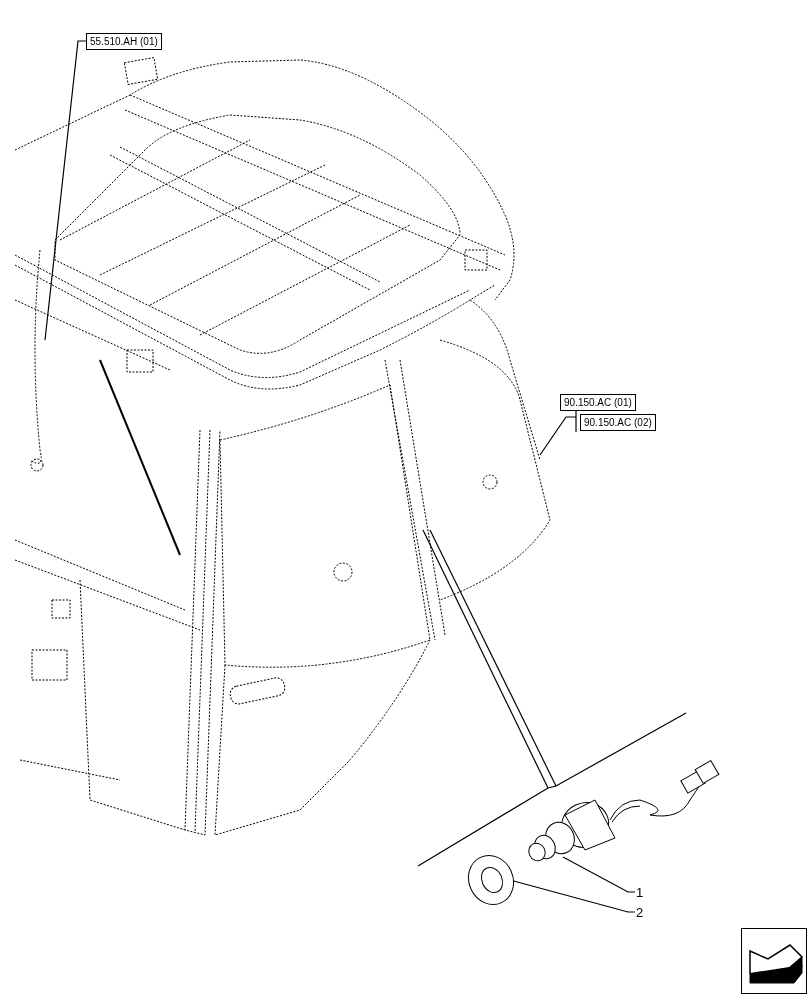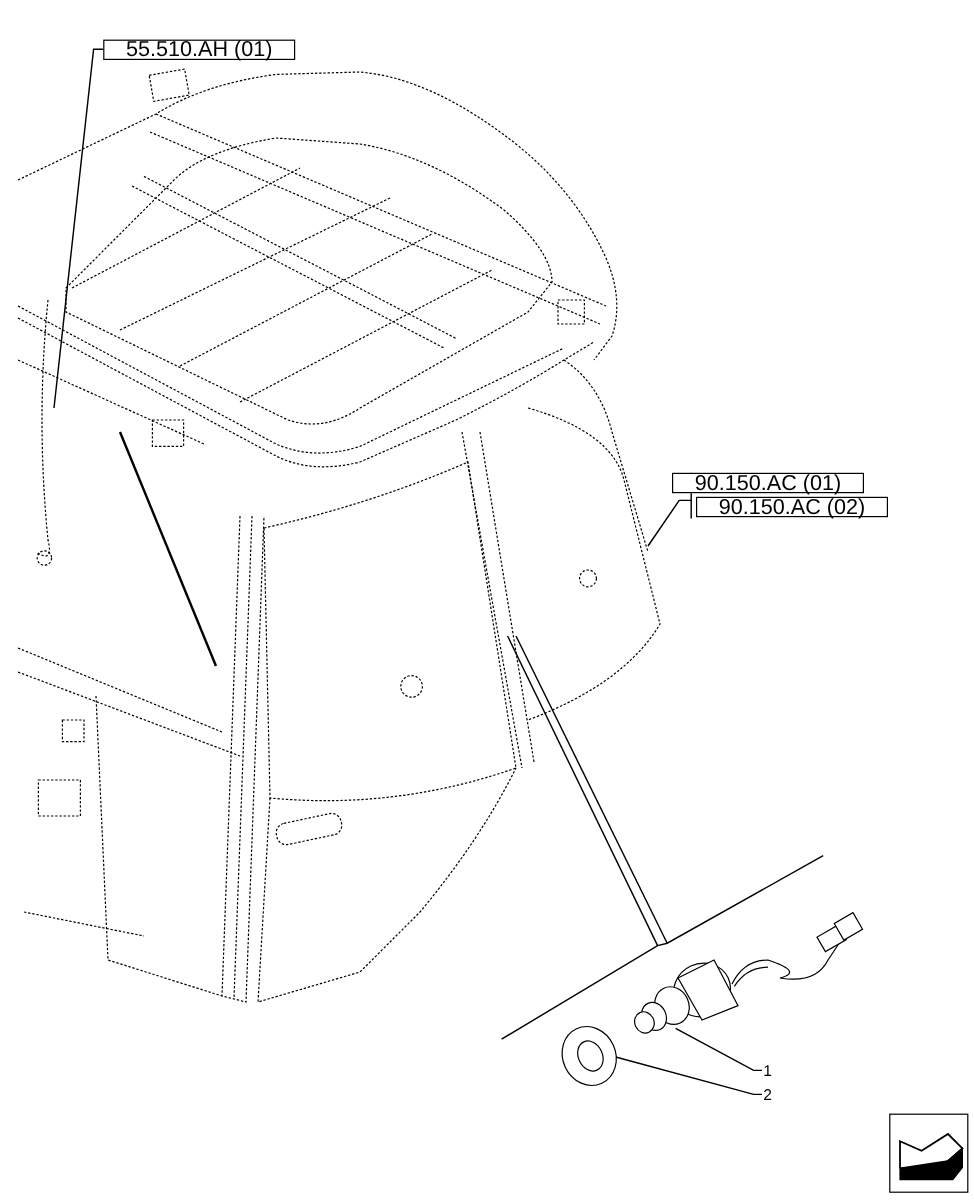--- a/index.html
+++ b/index.html
@@ -1,21 +1,21 @@
 <!DOCTYPE html>
 <html><head>
 <meta charset="utf-8">
 <style>
   html, body { margin: 0; padding: 0; background: #ffffff; }
   body { width: 812px; height: 1000px; position: relative; overflow: hidden; font-family: "Liberation Sans", sans-serif; }
   #drawing { position: absolute; left: 0; top: 0; width: 812px; height: 1000px; }
   .ref-box {
     position: absolute; border: 1px solid #000; background: #fff;
-    font-family: "Liberation Sans", sans-serif; font-size: 18px; line-height: 15px;
-    padding: 0 18px; color: #000; white-space: nowrap; cursor: pointer;
+    font-family: "Liberation Sans", sans-serif; font-size: 10px; line-height: 15px;
+    padding: 0 3px; color: #000; white-space: nowrap; cursor: pointer;
   }
   .callout-num {
     position: absolute; font-family: "Liberation Sans", sans-serif;
     font-size: 13px; color: #000; line-height: 14px;
   }
   .nav-arrow {
     position: absolute; left: 741px; top: 928px; width: 66px; height: 66px;
     border: 1.5px solid #000; box-sizing: border-box; background: #fff; cursor: pointer;
   }
 </style>

